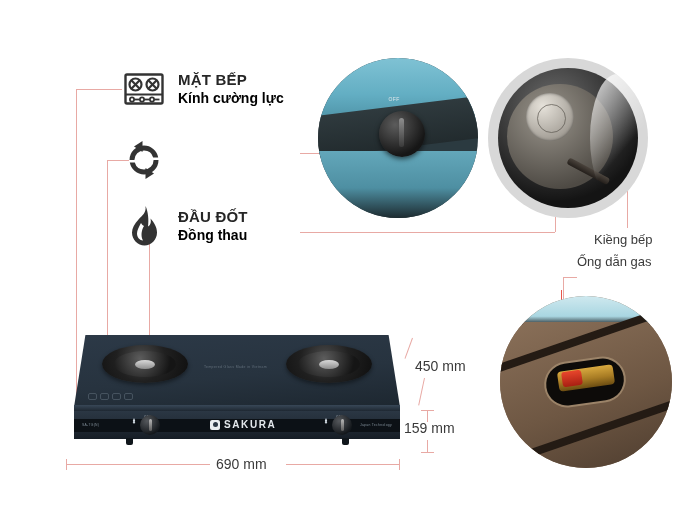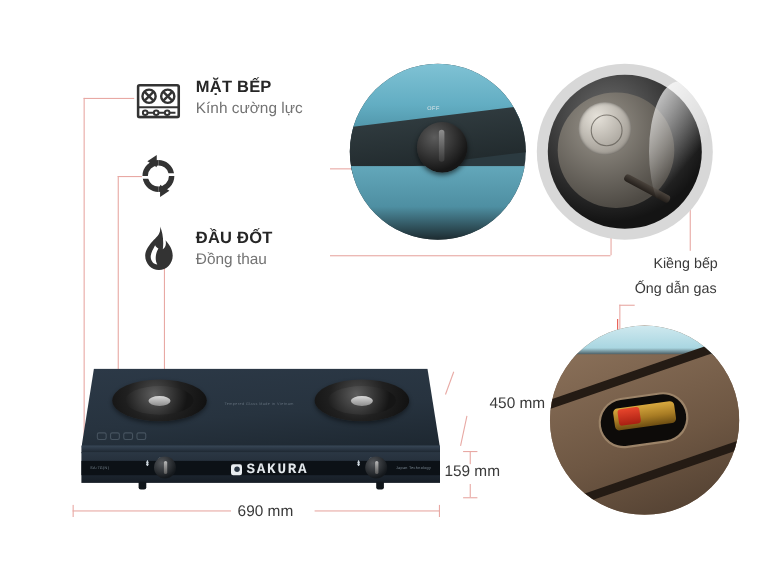--- a/index.html
+++ b/index.html
@@ -53,23 +53,24 @@
   .feature .ftitle {
     font-size: 15px;
     font-weight: bold;
     color: #262626;
     letter-spacing: .2px;
     line-height: 19px;
     white-space: nowrap;
   }
   .feature .fsub {
     font-size: 14px;
-    color: #737373;
+    color: #000000;
     line-height: 19px;
     white-space: nowrap;
+    font-weight: bold;
   }
 
   
   .photo {
     position: absolute;
     border-radius: 50%;
     overflow: hidden;
   }
 
   
@@ -266,25 +267,24 @@
     background: #e9edf0;
     display: flex; align-items: center; justify-content: center;
   }
   .brand-mark i {
     width: 5px; height: 5px;
     border-radius: 50%;
     background: #2b3744;
     display: block;
   }
   .brand-text {
-    font-size: 13px;
+    font-size: 10px;
     letter-spacing: 1.6px;
     color: #e3e8ec;
     font-weight: bold;
-    font-family: Liberation Mono, monospace;
   }
   .panel-note {
     position: absolute;
     font-size: 3.4px;
     color: #7e8b96;
     letter-spacing: .3px;
     top: 88px;
   }
   .glass-note {
     position: absolute;
@@ -362,21 +362,21 @@
 
   <div class="ln h" style="left:300px; top:232px; width:255px;"></div>
   <div class="ln v" style="left:555px; top:140px; height:92px;"></div>
 
   <div class="ln v" style="left:627px; top:180px; height:48px;"></div>
 
   <div class="ln h" style="left:563px; top:277px; width:14px;"></div>
   <div class="ln v" style="left:563px; top:277px; height:34px;"></div>
   <div class="ln v" style="left:561px; top:290px; height:56px; background:#e8554a;"></div>
 
-  <div class="feature" style="left:116px; top:70px;align-items:flex-end;">
+  <div class="feature" style="left:116px; top:70px;">
     <div class="ficon">
       <svg width="40" height="32" viewBox="0 0 40 32" aria-hidden="true">
         <rect x="1.5" y="1.5" width="37" height="29" rx="1.5" fill="none" stroke="#333" stroke-width="2.4"></rect>
         <line x1="1.5" y1="21.5" x2="38.5" y2="21.5" stroke="#333" stroke-width="2"></line>
         <circle cx="11.5" cy="11.5" r="6" fill="none" stroke="#333" stroke-width="2.2"></circle>
         <line x1="7.3" y1="7.3" x2="15.7" y2="15.7" stroke="#333" stroke-width="2.2"></line>
         <line x1="15.7" y1="7.3" x2="7.3" y2="15.7" stroke="#333" stroke-width="2.2"></line>
         <circle cx="28.5" cy="11.5" r="6" fill="none" stroke="#333" stroke-width="2.2"></circle>
         <line x1="24.3" y1="7.3" x2="32.7" y2="15.7" stroke="#333" stroke-width="2.2"></line>
         <line x1="32.7" y1="7.3" x2="24.3" y2="15.7" stroke="#333" stroke-width="2.2"></line>
@@ -478,21 +478,21 @@
           <i></i>
         </span>
       <span class="brand-text">SAKURA</span>
     </div>
     <div class="stove-foot" style="left:52px;"></div>
     <div class="stove-foot" style="left:268px;"></div>
   </div>
 
   <div class="ln" style="left:412px; top:338px; width:1px; height:22px; transform:rotate(20deg); transform-origin:top;"></div>
   <div class="ln" style="left:424px; top:378px; width:1px; height:28px; transform:rotate(12deg); transform-origin:top;"></div>
-  <div class="dim-label" style="left:415px; top:358px;margin-left:30px;">450 mm</div>
+  <div class="dim-label" style="left:415px; top:358px;">450 mm</div>
 
   <div class="tick" style="left:421px; top:410px; width:13px; height:1px;"></div>
   <div class="ln v" style="left:427px; top:410px; height:12px;"></div>
   <div class="dim-label" style="left:404px; top:420px;">159 mm</div>
   <div class="ln v" style="left:427px; top:440px; height:12px;"></div>
   <div class="tick" style="left:421px; top:452px; width:13px; height:1px;"></div>
 
   <div class="tick" style="left:66px; top:459px; width:1px; height:11px;"></div>
   <div class="ln h" style="left:66px; top:464px; width:144px;"></div>
   <div class="dim-label" style="left:216px; top:456px;">690 mm</div>

